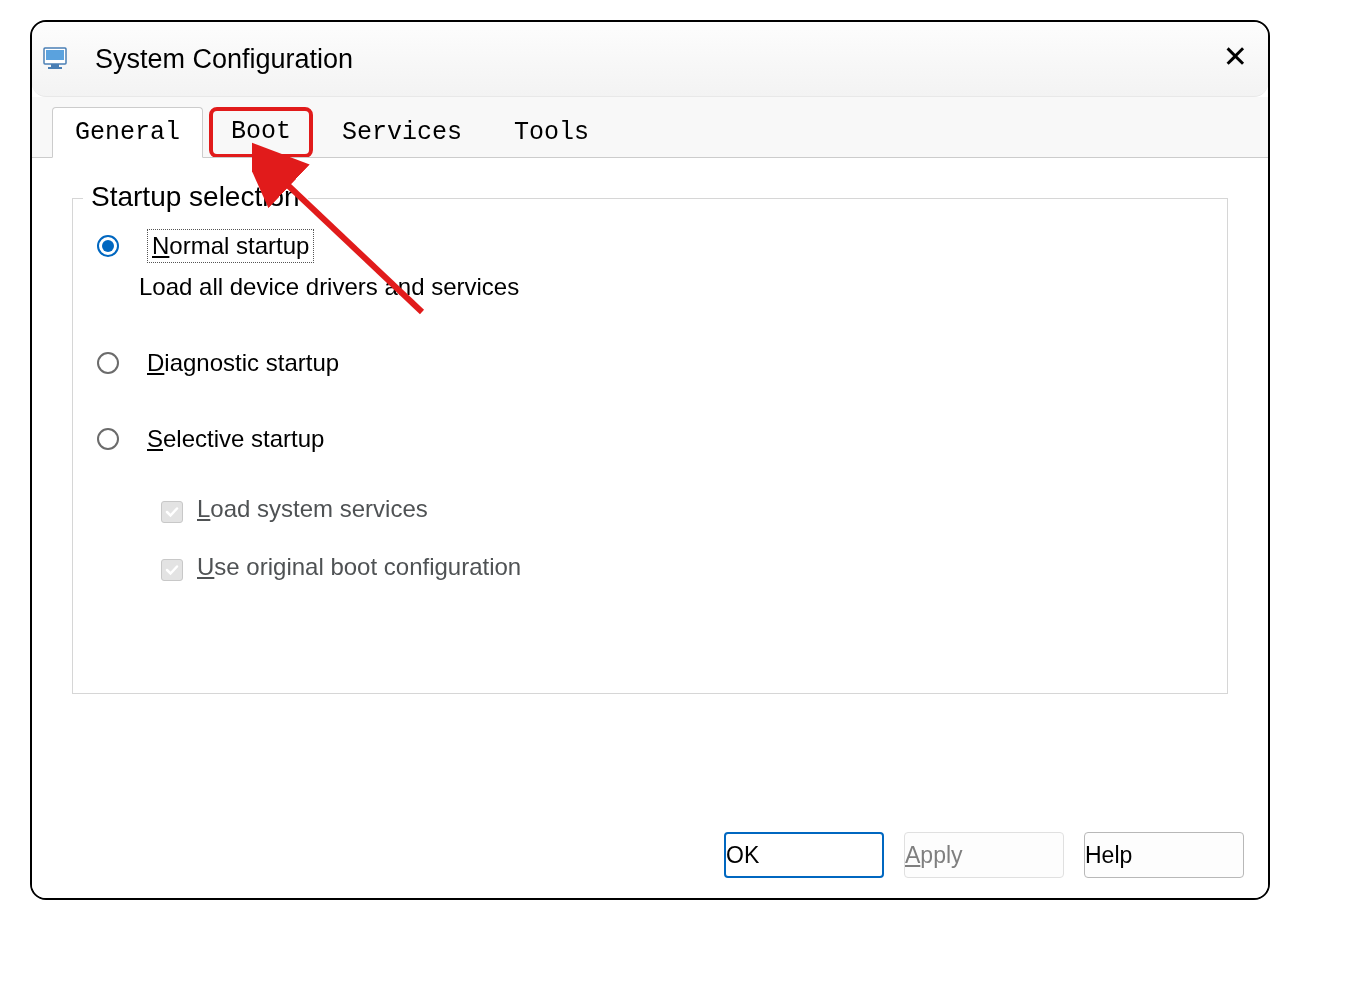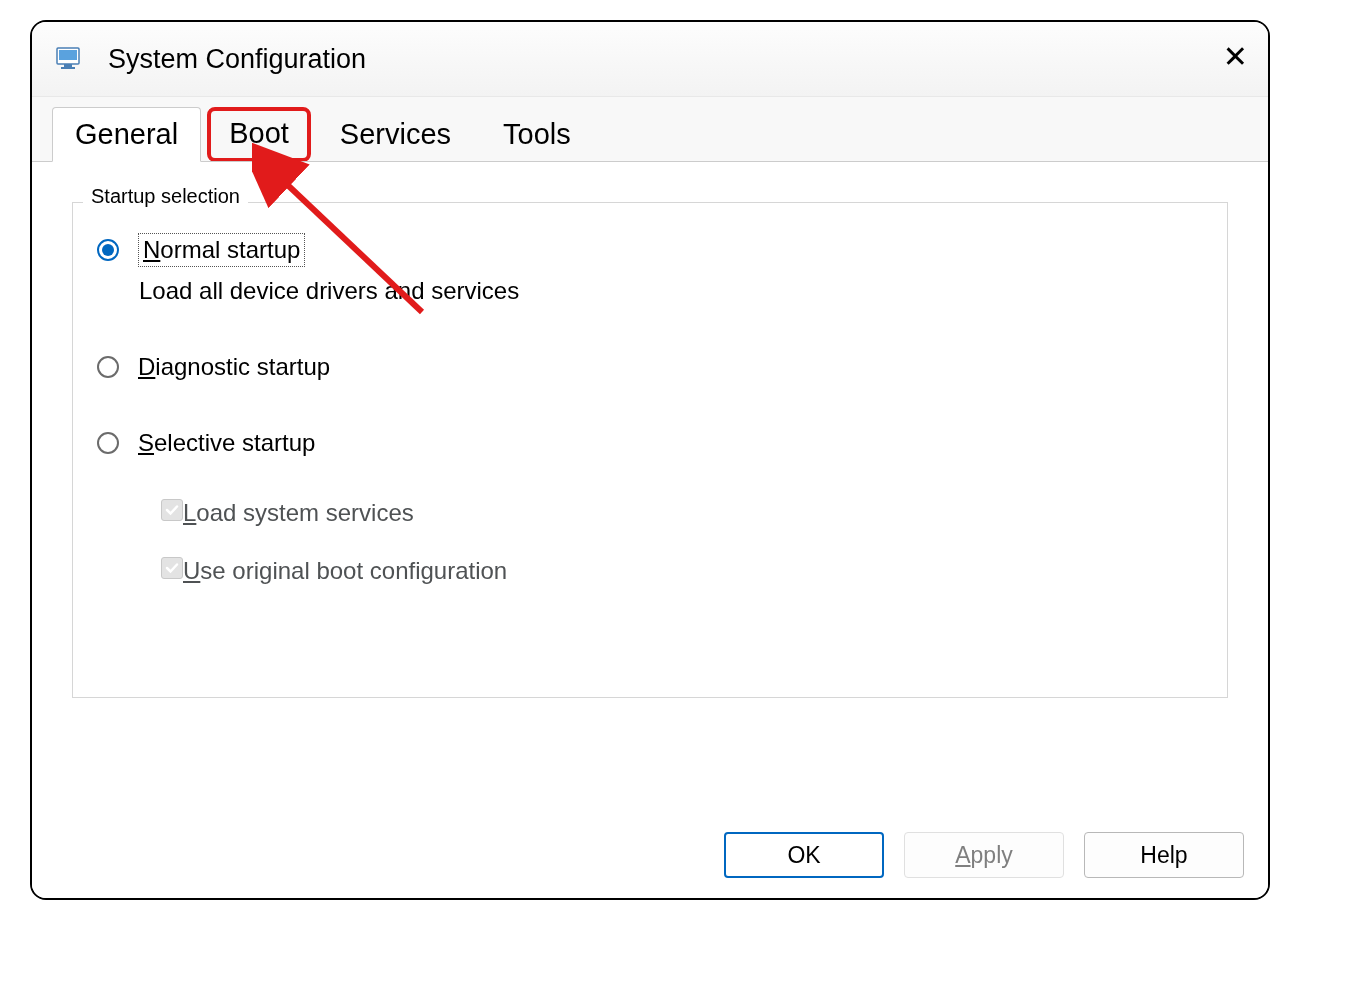--- a/index.html
+++ b/index.html
@@ -20,23 +20,24 @@
       position: relative;
       overflow: hidden;
       display: flex;
       flex-direction: column;
     }
     .titlebar {
       height: 75px;
       background: linear-gradient(to bottom, #fdfdfd, #f3f3f3);
       display: flex;
       align-items: center;
-      padding: 0 22px;
+      padding: 0 9px;
       position: relative;
       border-bottom: 1px solid #e8e8e8;
+      border-radius: 14px;
     }
     .titlebar-icon {
       width: 32px;
       height: 32px;
       margin-right: 22px;
     }
     .title-text {
       font-size: 27px;
       color: #000;
       font-weight: 400;
@@ -52,26 +53,27 @@
       font-weight: 300;
     }
     .tabs {
       display: flex;
       padding: 10px 20px 0 20px;
       gap: 6px;
       background: #f8f8f8;
     }
     .tab {
       padding: 10px 22px;
-      font-size: 29px;
+      font-size: 25px;
       color: #000;
       background: #f8f8f8;
       border: 1px solid transparent;
       cursor: pointer;
       position: relative;
+      font-family: Liberation Mono, monospace;
     }
     .tab.active {
       background: #ffffff;
       border: 1px solid #ccc;
       border-bottom: 1px solid #fff;
       border-radius: 4px 4px 0 0;
       z-index: 2;
     }
     .tab.highlighted {
       border: 4px solid #e11b1b;
@@ -90,33 +92,33 @@
       border: 1px solid #d6d6d6;
       padding: 30px 20px 100px 20px;
       position: relative;
     }
     .fieldset-legend {
       position: absolute;
       top: -18px;
       left: 10px;
       background: #fff;
       padding: 0 8px;
-      font-size: 20px;
+      font-size: 28px;
       color: #000;
     }
     .radio-group {
       margin-left: 4px;
     }
     .radio-option {
       margin-bottom: 48px;
     }
     .radio-row {
       display: flex;
       align-items: center;
-      gap: 19px;
+      gap: 28px;
       margin-bottom: 10px;
     }
     .radio-circle {
       width: 22px;
       height: 22px;
       border: 2px solid #6b6b6b;
       border-radius: 50%;
       display: inline-flex;
       align-items: center;
       justify-content: center;
@@ -144,21 +146,22 @@
       font-size: 24px;
       color: #000;
       margin-left: 42px;
     }
     .checkbox-group {
       margin-left: 64px;
       margin-top: 42px;
     }
     .checkbox-row {
       display: flex;
-      align-items: flex-start;
+      align-items: flex-end;
+      gap: 14px;
       margin-bottom: 30px;
     }
     .checkbox {
       width: 22px;
       height: 22px;
       border: 1px solid #c8c8c8;
       background: #e3e3e3;
       border-radius: 3px;
       display: inline-flex;
       align-items: center;
@@ -181,21 +184,20 @@
     .btn {
       width: 160px;
       height: 46px;
       font-size: 23px;
       border: 1px solid #b8b8b8;
       background: #fdfdfd;
       border-radius: 4px;
       cursor: pointer;
       display: flex;
       align-items: center;
-      justify-content: center;
     }
     .btn.primary {
       border: 2px solid #0067c0;
       background: #ffffff;
     }
     .btn.disabled {
       color: #7f7f7f;
       border-color: #e0e0e0;
     }
     .btn .accel { text-decoration: underline; }

